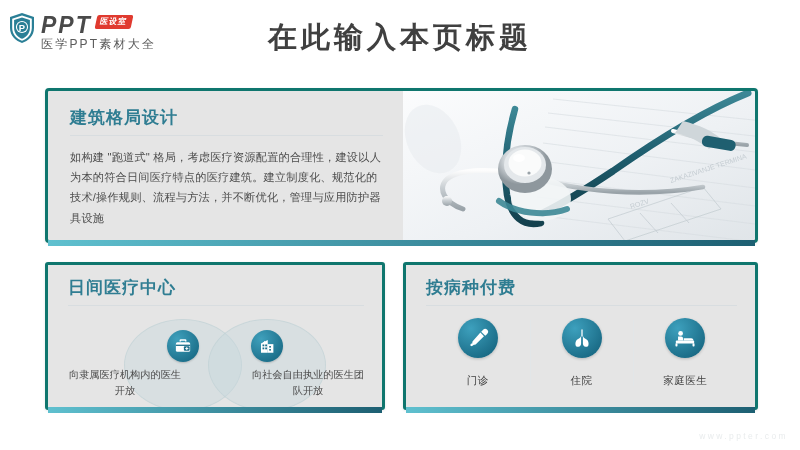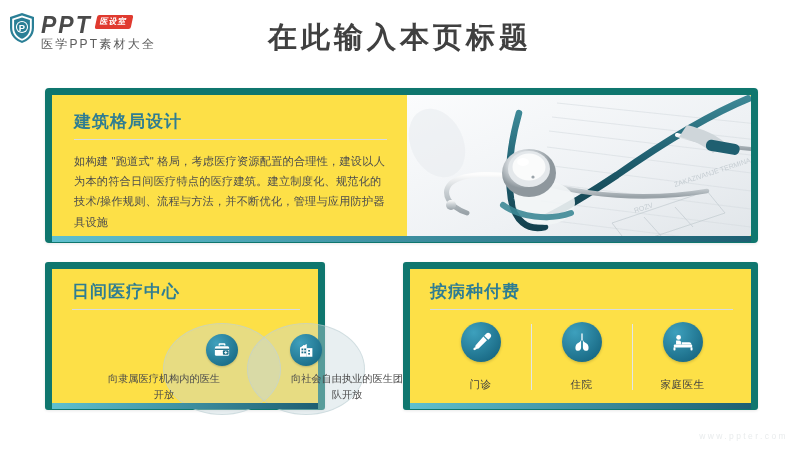--- a/index.html
+++ b/index.html
@@ -33,22 +33,22 @@
   .page-title {
     position:absolute; left:0; right:0; top:18px;
     text-align:center;
     font-size:29px; font-weight:bold; color:#404040;
     letter-spacing:4px;
   }
 
   
   .card {
     position:absolute;
-    background:#fde047;
-    border:7px solid #0f766e;
+    background:#e5e5e5;
+    border:3px solid #0f766e;
     border-radius:3px;
     box-shadow:0 1px 3px rgba(0,0,0,.09);
   }
   .accent {
     position:absolute; left:0; right:0; bottom:-6px; height:6px;
     background:linear-gradient(to right,#5fc0cf,#1d5f72);
   }
 
   
   #card-top { left:45px; top:88px; width:713px; height:155px; border-radius:4px; overflow:visible; }
@@ -59,26 +59,26 @@
   .card-head {
     font-size:17px; font-weight:bold; color:#2f7d92; letter-spacing:1px;
     padding-bottom:7px; line-height:1.1;
   }
   .head-rule { height:1px; background:#d8dde0; margin-bottom:11px; }
   .body-text {
     font-size:11.2px; color:#4d4d4d; line-height:1.82; letter-spacing:.2px;
   }
 
   
-  #card-bl { left:45px; top:262px; width:280px; height:148px; }
+  #card-bl { left:45px; top:262px; width:340px; height:148px; }
   #card-br { left:403px; top:262px; width:355px; height:148px; }
   .bcard-pad { padding:14px 18px 0 20px; }
 
   
-  .venn { position:relative; height:92px; margin-top:4px;margin-left:35px; }
+  .venn { position:relative; height:92px; margin-top:4px; }
   .venn-circle {
     position:absolute; top:2px; width:118px; height:92px; border-radius:50%;
     background:rgba(198,215,219,.40); border:1px solid rgba(190,208,212,.55);
   }
   .venn-c1 { left:56px; }
   .venn-c2 { left:140px; }
   .venn-ico {
     position:absolute; top:13px; width:32px; height:32px; border-radius:50%;
     background:radial-gradient(circle at 32% 28%,#3fa0bc,#1b6e89 78%);
     display:flex; align-items:center; justify-content:center;

